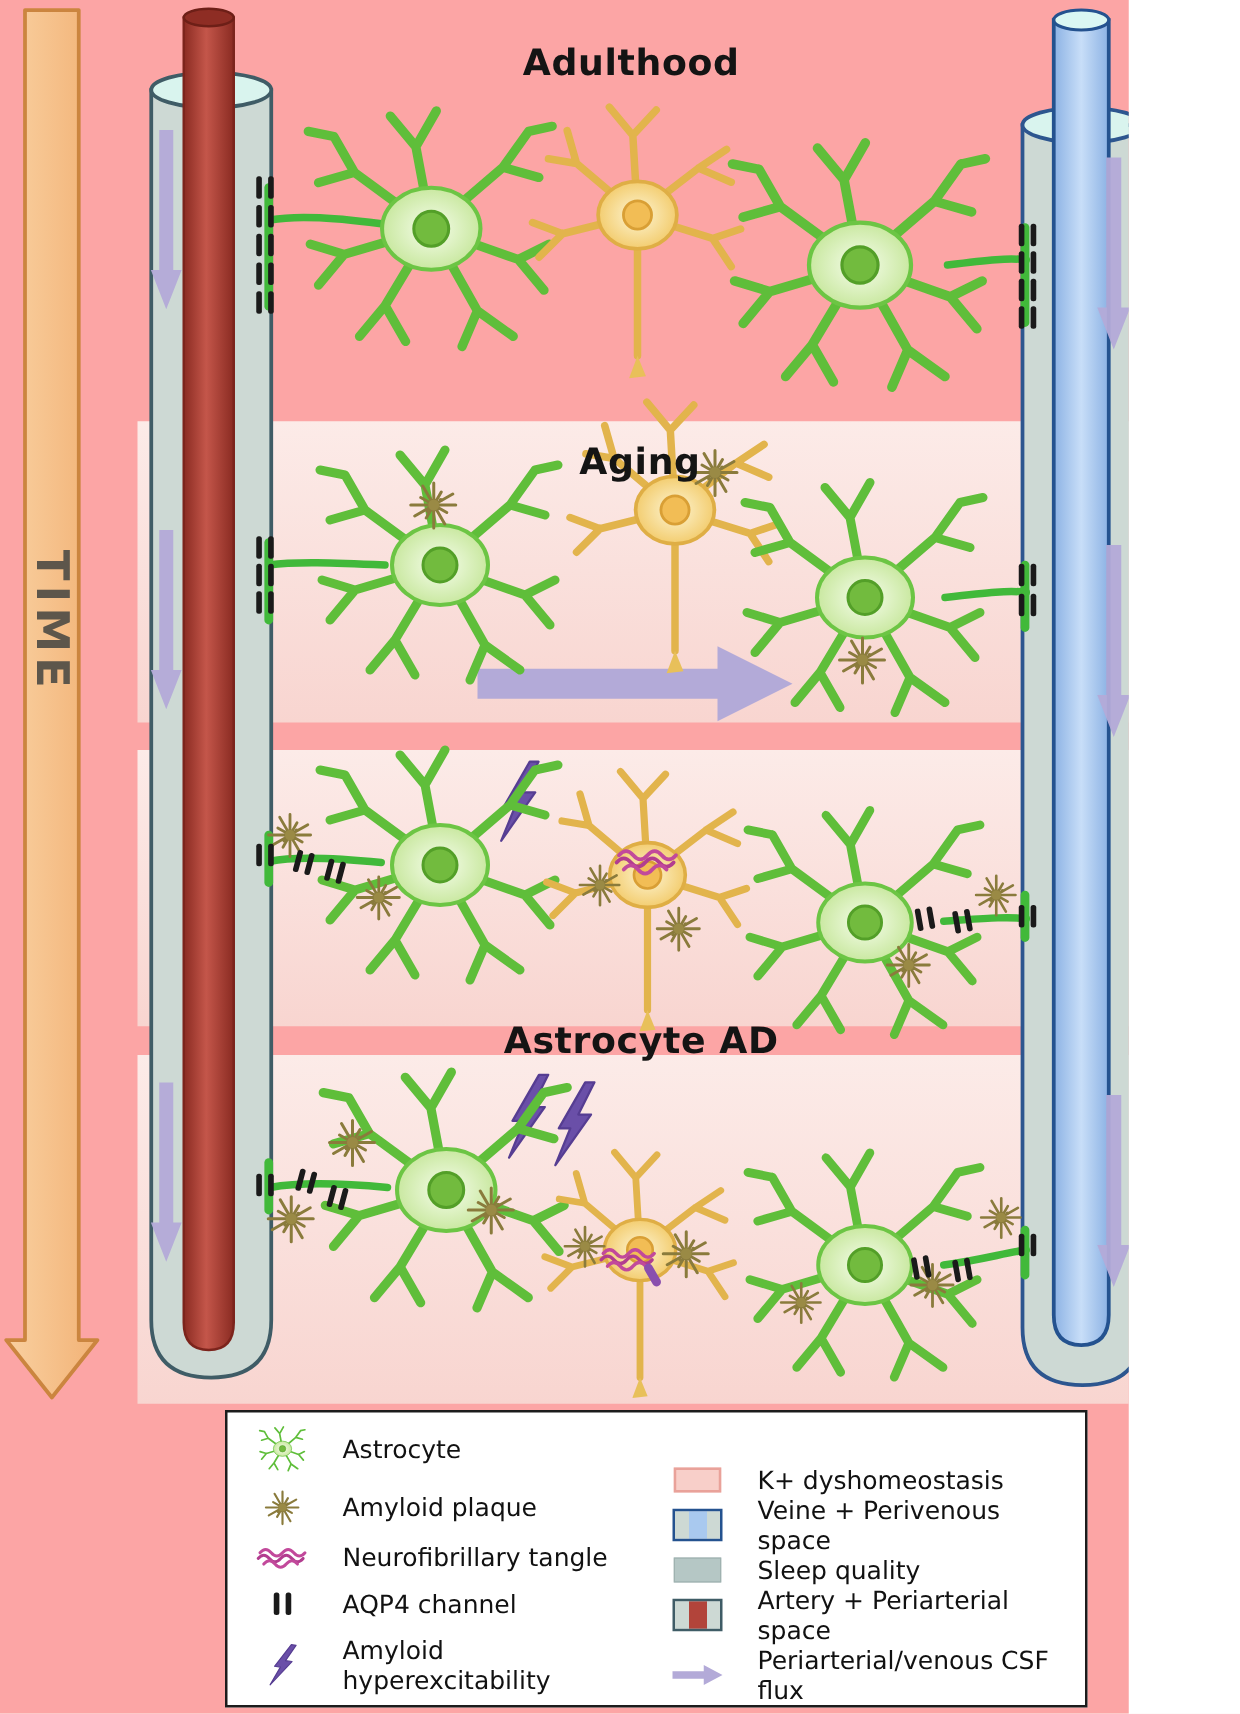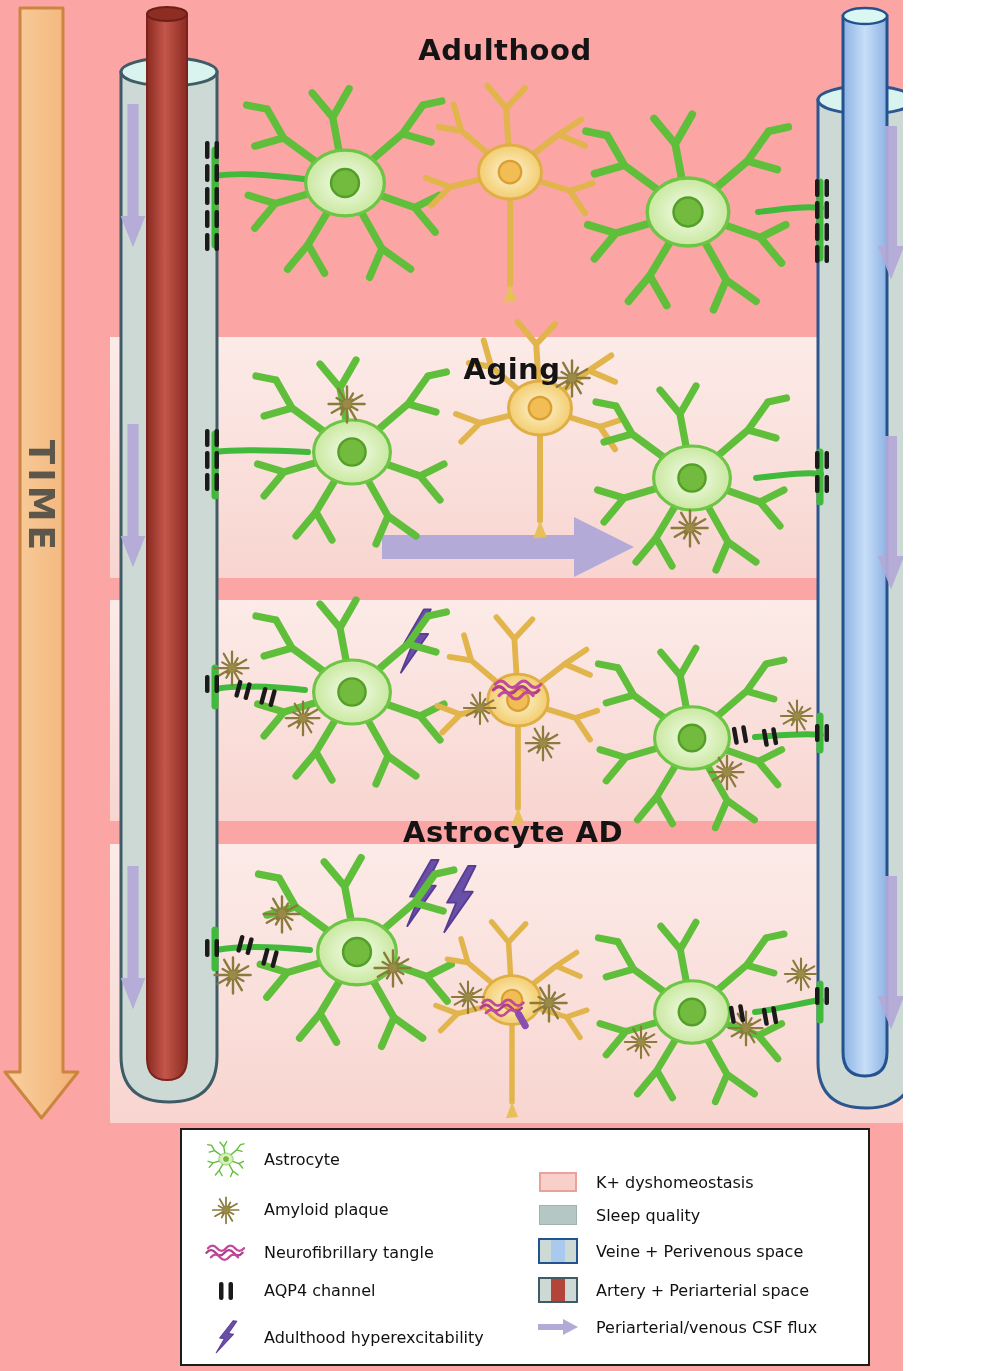--- a/index.html
+++ b/index.html
@@ -6,21 +6,21 @@
   html,body { background:#ffffff; }
   body { font-family:"DejaVu Sans","Liberation Sans",sans-serif; }
   .figure { position:relative; width:903px; height:1371px; background:#fca5a5; overflow:hidden; }
   .svg-layer { position:absolute; left:0; top:0; }
   .stage-title { position:absolute; transform:translateX(-50%); font-weight:bold; font-size:29px; color:#141414; white-space:nowrap; letter-spacing:0.5px; }
   .time-label { position:absolute; left:41px; top:497px; transform:translate(-50%,-50%) rotate(90deg); font-size:36px; font-weight:bold; letter-spacing:4px; color:#5d564b; }
   .legend { position:absolute; left:180px; top:1128px; width:690px; height:238px; background:#ffffff; border:2px solid #1c1c1c; }
   .legend-col { position:absolute; display:flex; flex-direction:column; justify-content:space-between; }
   .legend-col.left  { left:20px;  top:10px; bottom:8px;  width:310px; }
   .legend-col.right { left:352px; top:22px; bottom:26px; width:330px;margin-top:20px; }
-  .legend-item { display:flex; align-items:center; gap:14px; font-size:16px; color:#111; }
+  .legend-item { display:flex; align-items:center; gap:24px; font-size:20px; color:#111; }
   .legend-icon { width:48px; flex:0 0 48px; display:flex; justify-content:center; align-items:center; }
   .swatch-k     { width:38px; height:20px; background:#f8cfc9; border:2px solid #e9a29a; }
   .swatch-sleep { width:38px; height:20px; background:#b5c7c5; border:1px solid #9fb2b0; }
   .swatch-vein   { width:40px; height:26px; border:2.5px solid #24528f;
                    background:linear-gradient(90deg,#cdd9d4 0 30%, #a9c9ef 30% 70%, #cdd9d4 70% 100%); }
   .swatch-artery { width:40px; height:26px; border:2.5px solid #3f5c66;
                    background:linear-gradient(90deg,#cdd9d4 0 30%, #b2443a 30% 70%, #cdd9d4 70% 100%); }
   .endfoot { stroke:#41b93a; stroke-width:6; fill:none; stroke-linecap:round; }
   .endfoot-bar { stroke:#41b93a; stroke-width:7; fill:none; stroke-linecap:round; }
 </style>
@@ -289,50 +289,50 @@
       </span>
       <span>AQP4 channel</span>
     </div>
 
     <div class="legend-item">
       <span class="legend-icon">
         <svg width="24" height="38" viewBox="-20 -40 40 80">
               <use href="#bolt" transform="rotate(8)"></use>
             </svg>
       </span>
-      <span>Adulthood hyperexcitability</span>
+      <span>Amyloid hyperexcitability</span>
     </div>
 
   </div>
 
   <div class="legend-col right">
 
     <div class="legend-item">
       <span class="legend-icon">
             <span class="swatch-k"></span>
           </span>
       <span>K+ dyshomeostasis</span>
     </div>
 
     <div class="legend-item">
       <span class="legend-icon">
+            <span class="swatch-vein"></span>
+          </span>
+      <span>Veine + Perivenous space</span>
+    </div>
+
+    <div class="legend-item">
+      <span class="legend-icon">
             <span class="swatch-sleep"></span>
           </span>
       <span>Sleep quality</span>
     </div>
 
     <div class="legend-item">
       <span class="legend-icon">
-            <span class="swatch-vein"></span>
-          </span>
-      <span>Veine + Perivenous space</span>
-    </div>
-
-    <div class="legend-item">
-      <span class="legend-icon">
             <span class="swatch-artery"></span>
           </span>
       <span>Artery + Periarterial space</span>
     </div>
 
     <div class="legend-item">
       <span class="legend-icon">
         <svg width="44" height="22" viewBox="0 0 44 22">
               <path d="M2 8 L27 8 L27 3 L42 11 L27 19 L27 14 L2 14 Z" fill="#b3aad8"></path>
             </svg>

